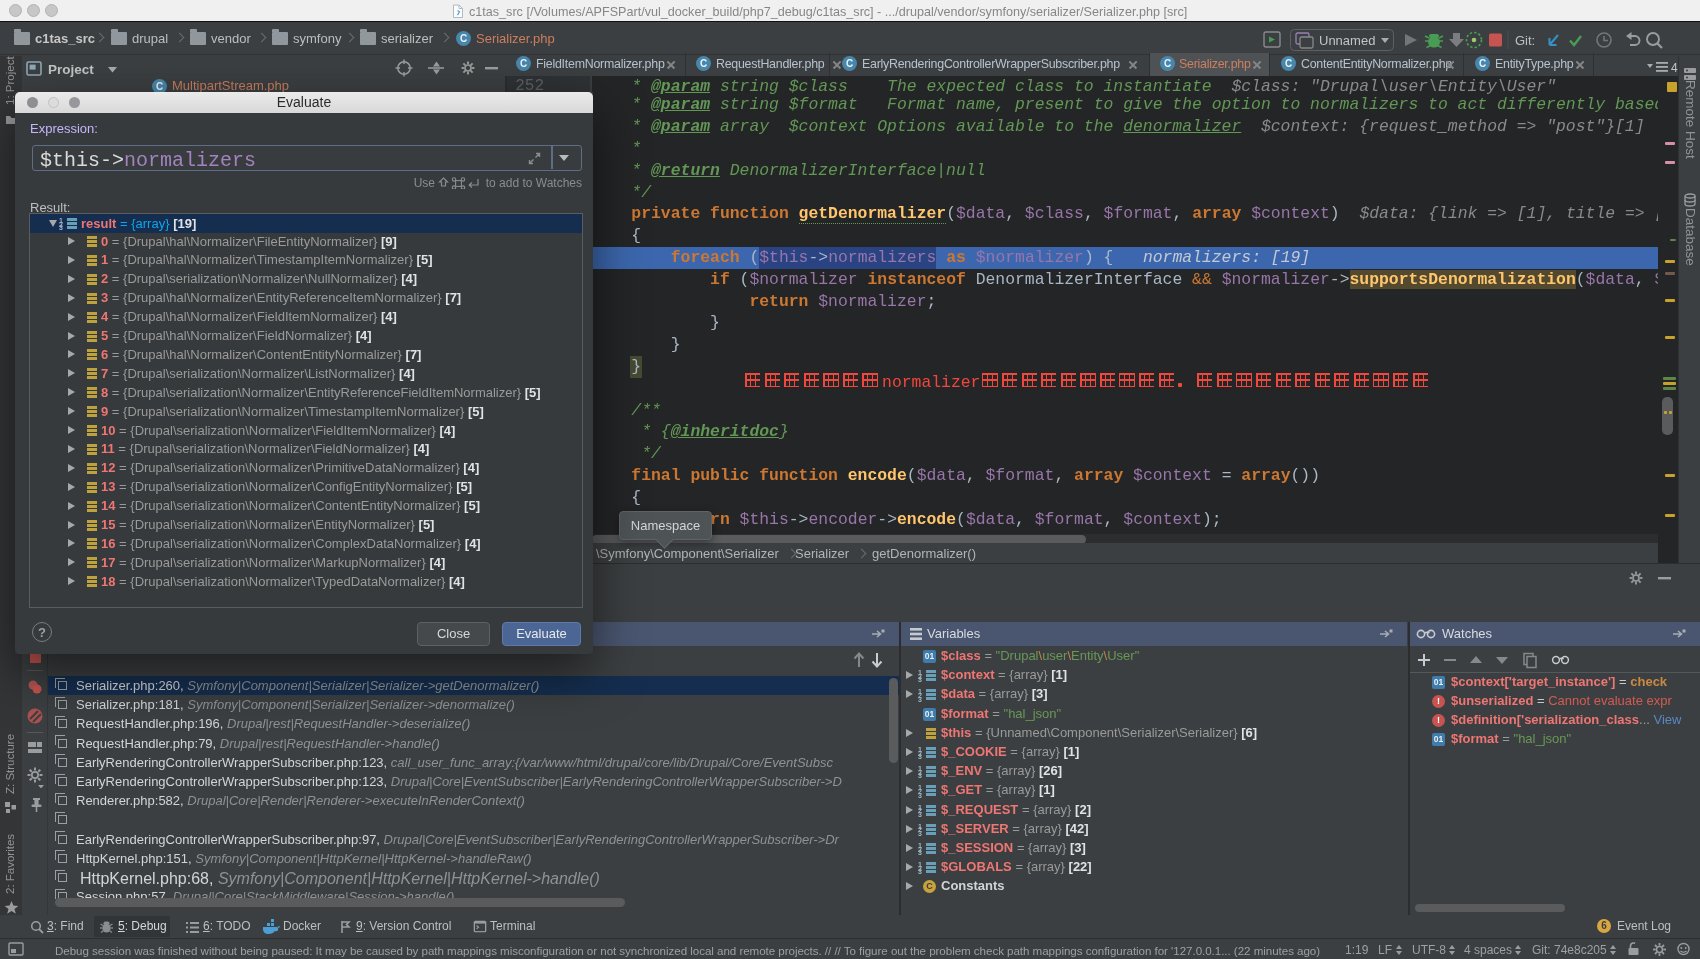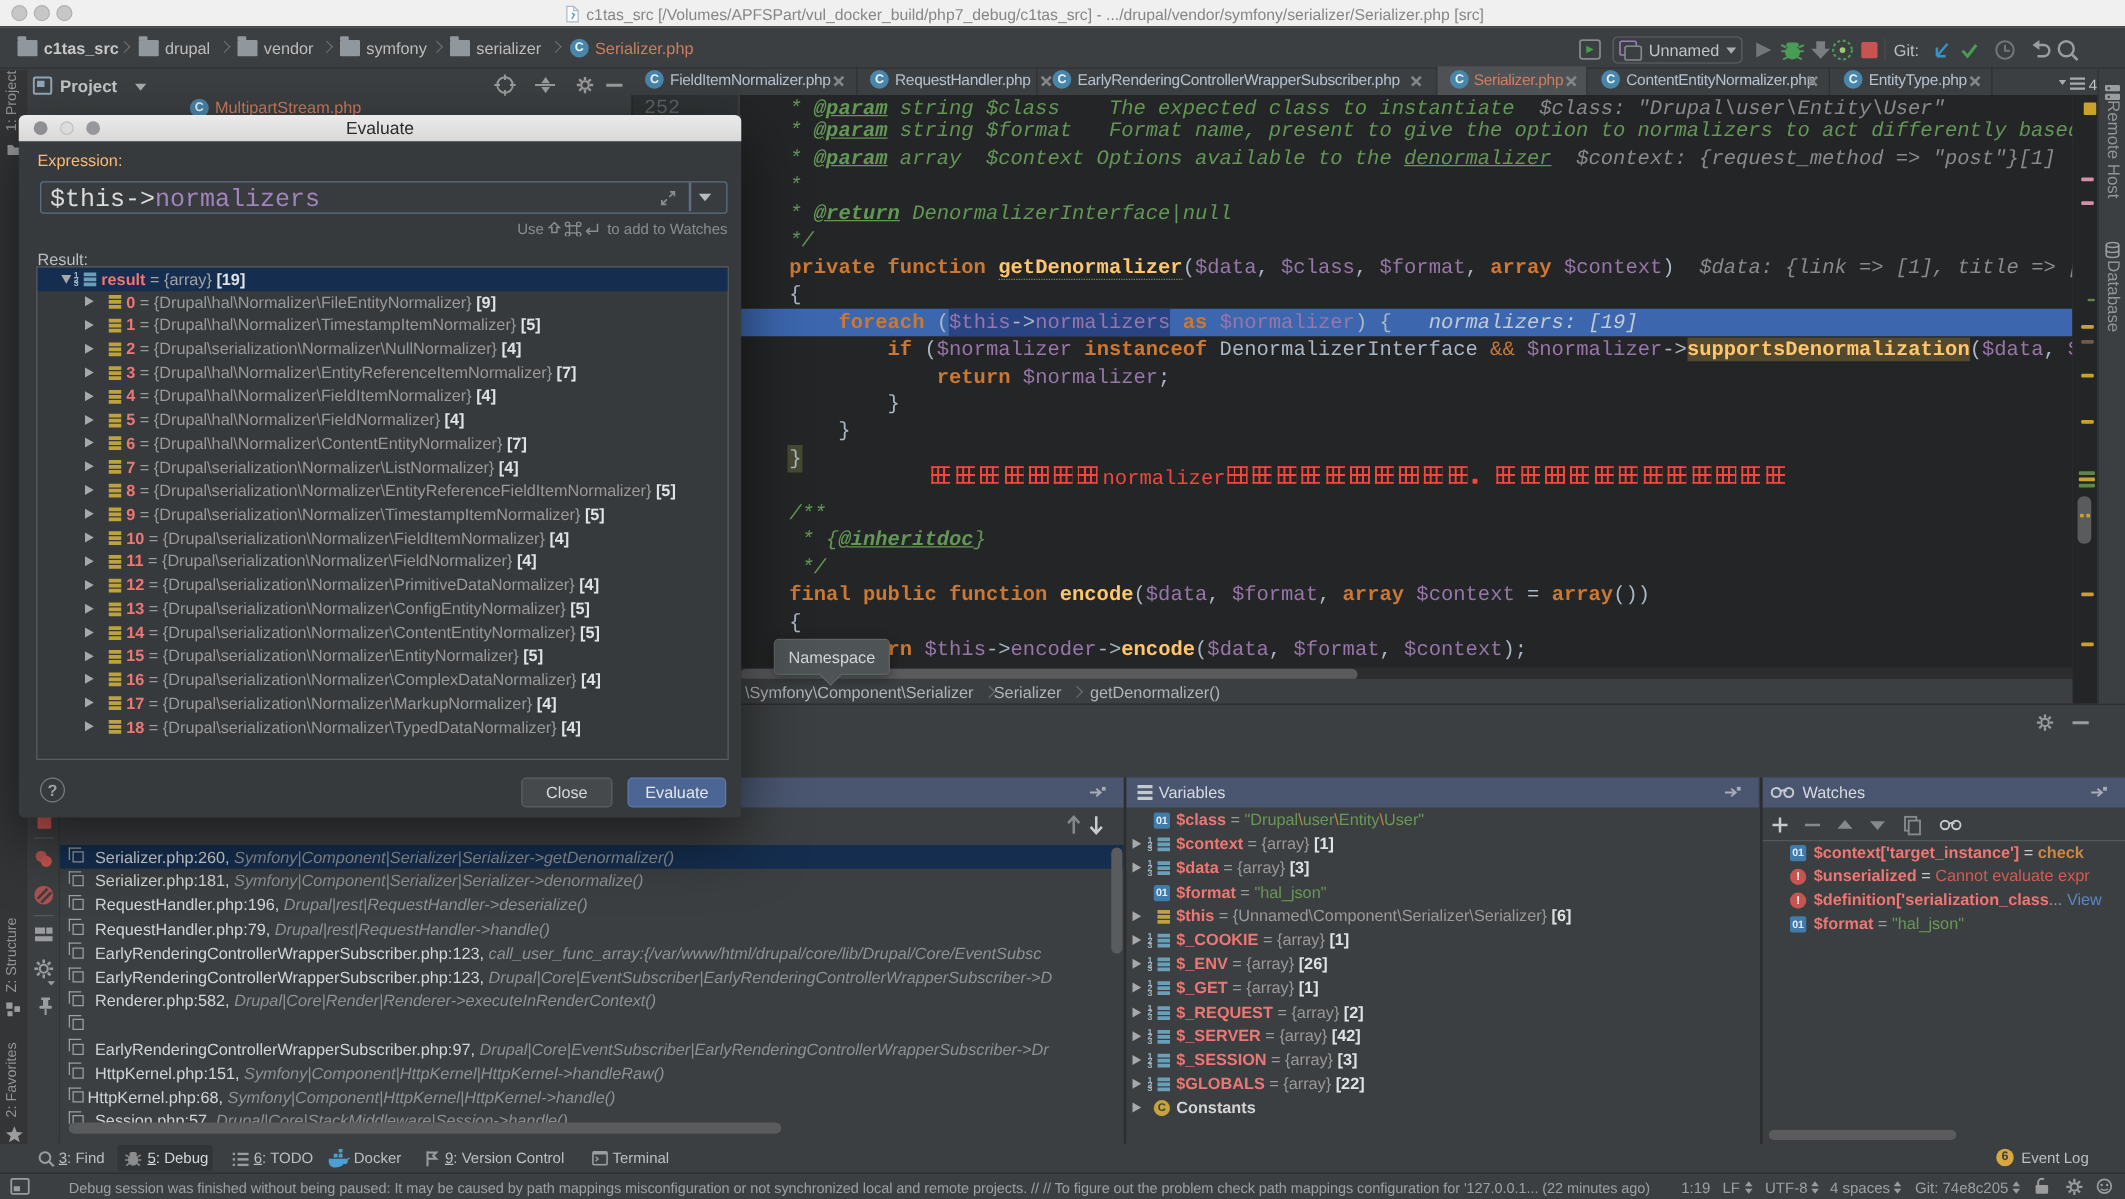--- a/index.html
+++ b/index.html
@@ -482,21 +482,21 @@
 <div class="abs" style="left:0;top:161.6px;width:851px;height:19.2px;white-space:nowrap">
         <div class="fico" style="left:10px;top:5px"></div>
         <span class="abs" style="left:28px;top:2px;font-size:13px;color:#d2d4d6;white-space:nowrap">EarlyRenderingControllerWrapperSubscriber.php:97, <span style="font-style:italic;color:#8f9294">Drupal|Core|EventSubscriber|EarlyRenderingControllerWrapperSubscriber-&gt;Dr</span></span>
       </div>
 <div class="abs" style="left:0;top:180.79999999999998px;width:851px;height:19.2px;white-space:nowrap">
         <div class="fico" style="left:10px;top:5px"></div>
         <span class="abs" style="left:28px;top:2px;font-size:13px;color:#d2d4d6;white-space:nowrap">HttpKernel.php:151, <span style="font-style:italic;color:#8f9294">Symfony|Component|HttpKernel|HttpKernel-&gt;handleRaw()</span></span>
       </div>
 <div class="abs" style="left:0;top:200.0px;width:851px;height:19.2px;white-space:nowrap">
         <div class="fico" style="left:10px;top:5px"></div>
-        <span class="abs" style="left:22px;top:2px;font-size:13px;color:#d2d4d6;white-space:nowrap">HttpKernel.php:68, <span style="font-style:italic;color:#8f9294">Symfony|Component|HttpKernel|HttpKernel-&gt;handle()</span></span>
+        <span class="abs" style="left:32px;top:2px;font-size:16px;color:#d2d4d6;white-space:nowrap">HttpKernel.php:68, <span style="font-style:italic;color:#8f9294">Symfony|Component|HttpKernel|HttpKernel-&gt;handle()</span></span>
       </div>
 <div class="abs" style="left:0;top:219.2px;width:851px;height:19.2px;white-space:nowrap">
         <div class="fico" style="left:10px;top:5px"></div>
         <span class="abs" style="left:28px;top:2px;font-size:13px;color:#d2d4d6;white-space:nowrap">Session.php:57, <span style="font-style:italic;color:#8f9294">Drupal|Core|StackMiddleware|Session-&gt;handle()</span></span>
       </div>
 </div>
   <div class="abs" style="left:879px;top:82px;width:506px;height:270px;overflow:hidden">
 <div class="row" style="left:0;top:1.0px;width:506px">
         <span style="position:relative;display:block;height:19px">
           <span class="o1" style="left:22px;top:3px">01</span>
@@ -778,21 +778,21 @@
     </svg>
   <svg class="abs" style="left:1676px;top:3px" width="15" height="15" viewBox="0 0 15 15">
       <circle cx="7.5" cy="7" r="5.5" fill="none" stroke="#9a9c9e" stroke-width="1.4"></circle>
       <circle cx="5.3" cy="6" r="1" fill="#9a9c9e"></circle>
       <circle cx="9.7" cy="6" r="1" fill="#9a9c9e"></circle>
       <path d="M4.5 9 q3 2.5 6 0" stroke="#9a9c9e" stroke-width="1.2" fill="none"></path>
     </svg>
 </div>
 <div class="abs" id="dialog">
     <div id="dlgtitle">Evaluate<div style="position:absolute;left:12px;top:5px;width:11px;height:11px;border-radius:50%;background:#8e8e93"></div><div style="position:absolute;left:33px;top:5px;width:11px;height:11px;border-radius:50%;background:#dcdcdc;border:1px solid #c2c2c2"></div><div style="position:absolute;left:54px;top:5px;width:11px;height:11px;border-radius:50%;background:#97979c"></div></div>
-<div class="abs" style="left:15px;top:29px;font-size:13px;color:#fdba74">Expression:</div>
+<div class="abs" style="left:15px;top:29px;font-size:13px;color:#c4b5fd">Expression:</div>
 <div class="abs" style="left:17px;top:53px;width:550px;height:26px;background:#393c3e;border:1.5px solid #5f6d87;border-radius:3px">
   <div class="abs mono" style="left:7px;top:3px;font-size:20px;color:#dadada">$this-&gt;<span style="color:#a283bd">normalizers</span></div>
   <svg class="abs" style="left:495px;top:6px" width="13" height="13" viewBox="0 0 13 13">
         <g stroke="#8a8c8e" stroke-width="1.4" fill="none">
           <path d="M7.5 5.5 L11.5 1.5 M8 1.5 h3.5 v3.5 M5.5 7.5 L1.5 11.5 M1.5 8 v3.5 h3.5"></path>
         </g>
       </svg>
   <div class="abs" style="left:518px;top:0;width:1.5px;height:23px;background:#5f6d87"></div>
   <div class="abs" style="left:526px;top:9px;border-left:5px solid transparent;border-right:5px solid transparent;border-top:6px solid #b8babc"></div>
 </div>
@@ -810,21 +810,21 @@
 <div class="abs" style="left:15px;top:108px;font-size:13px;color:#bdbfc1">Result:</div>
 <div class="abs" style="left:14px;top:121px;width:554px;height:395px;border:1px solid #5a5d5f;background:#373a3c;overflow:hidden">
 <div class="abs" style="left:0;top:0;width:554px;height:19px;background:#152e4f;white-space:nowrap">
  <span class="tri trid" style="left:19px;top:6px"></span>
  <span class="aico blue" style="left:34px;top:4px">
           <span style="position:absolute;left:-5px;top:1px;font-size:7px;color:#9fb6c4;line-height:3.6px;font-weight:bold">1<br>2<br>3</span>
           <i></i>
           <i></i>
           <i></i>
         </span>
- <span class="abs" style="left:51px;top:1.5px;font-size:13px"><span class="nm">result</span><span style="color:#a3a3a3"> = {array} </span><span class="cnt">[19]</span></span>
+ <span class="abs" style="left:51px;top:1.5px;font-size:13px"><span class="nm">result</span><span style="color:#0ea5e9"> = {array} </span><span class="cnt">[19]</span></span>
 </div>
 <div class="abs" style="left:0;top:18px;width:554px;height:19px;white-space:nowrap">
  <span class="tri trir" style="left:38px;top:5px"></span>
  <span class="aico" style="left:54px;top:4px">
           <i></i>
           <i></i>
           <i></i>
         </span>
  <span class="abs" style="left:71px;top:1.5px;font-size:13px"><span class="nm">0</span><span style="color:#9a9a9a"> = {Drupal\hal\Normalizer\FileEntityNormalizer} </span><span class="cnt">[9]</span></span>
 </div>

